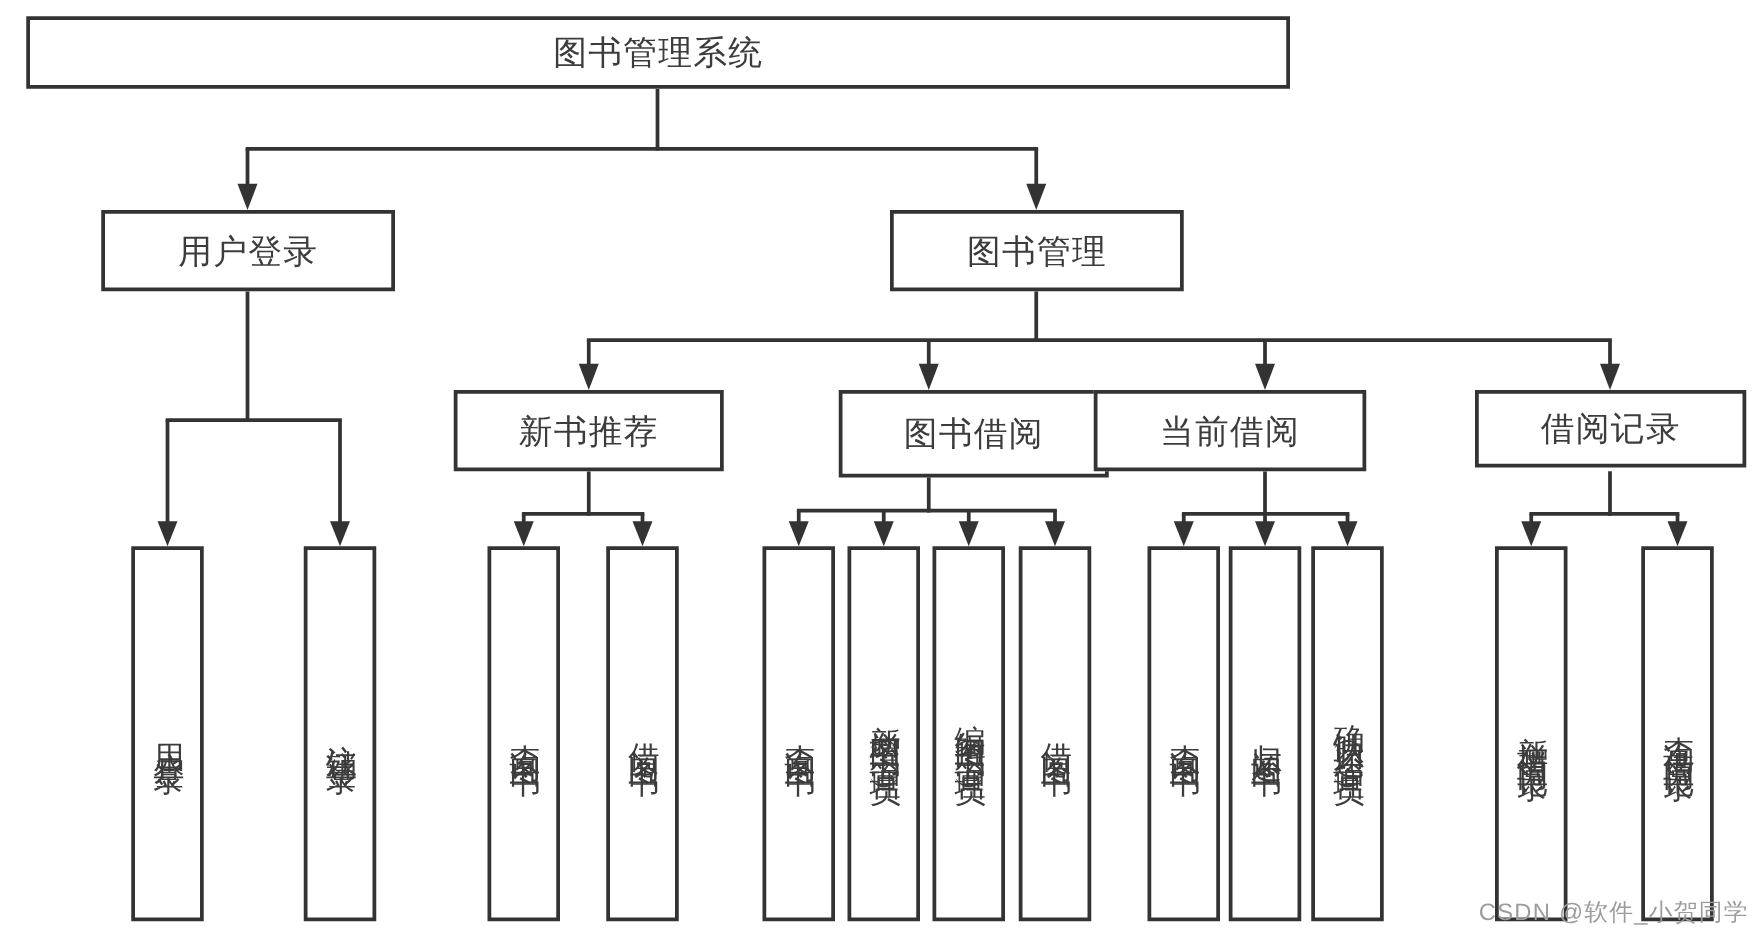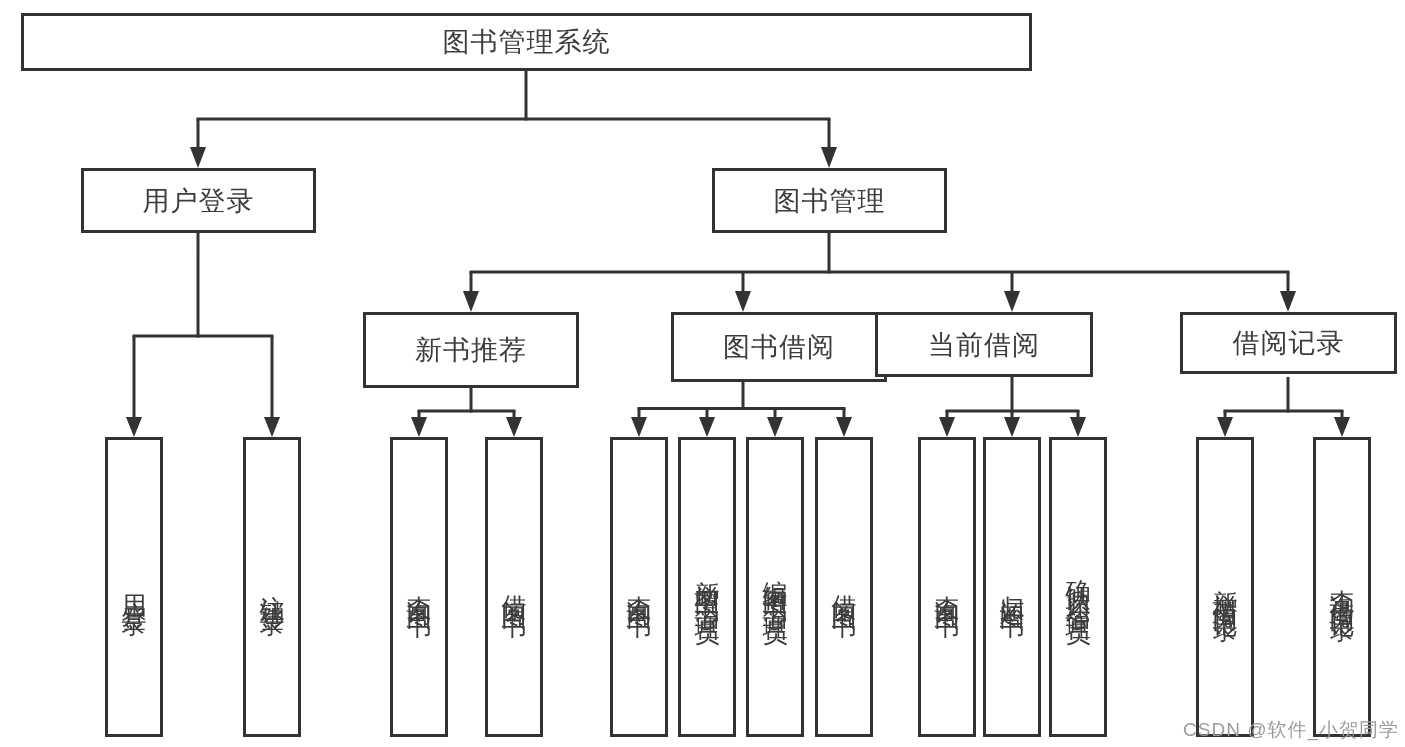--- a/index.html
+++ b/index.html
@@ -133,21 +133,21 @@
     <span class="lbl">图书管理系统</span>
   </div>
 
   <div class="box h" style="left:81px;top:168px;width:235px;height:65px">
     <span class="lbl">用户登录</span>
   </div>
   <div class="box h" style="left:712px;top:168px;width:235px;height:65px">
     <span class="lbl">图书管理</span>
   </div>
 
-  <div class="box h" style="left:363px;top:312px;width:216px;height:76px">
+  <div class="box h" style="left:363px;top:312px;width:216px;height:65px">
     <span class="lbl">新书推荐</span>
   </div>
   <div class="box h" style="left:671px;top:312px;width:216px;height:70px">
     <span class="lbl">图书借阅</span>
   </div>
   <div class="box h" style="left:875px;top:312px;width:218px;height:65px">
     <span class="lbl">当前借阅</span>
   </div>
   <div class="box h" style="left:1180px;top:312px;width:217px;height:62px">
     <span class="lbl">借阅记录</span>

